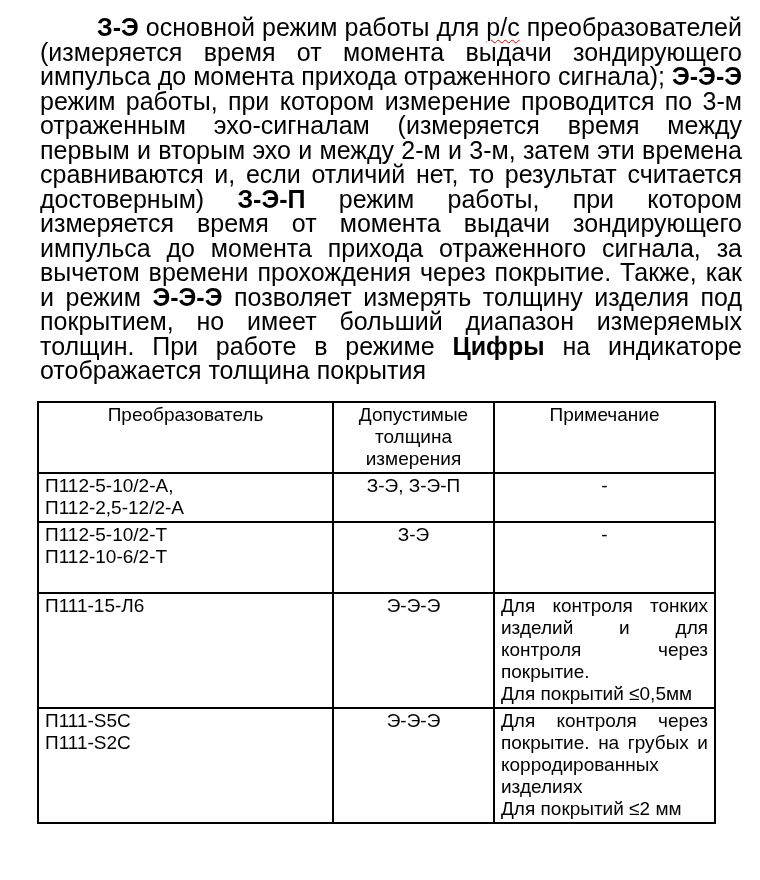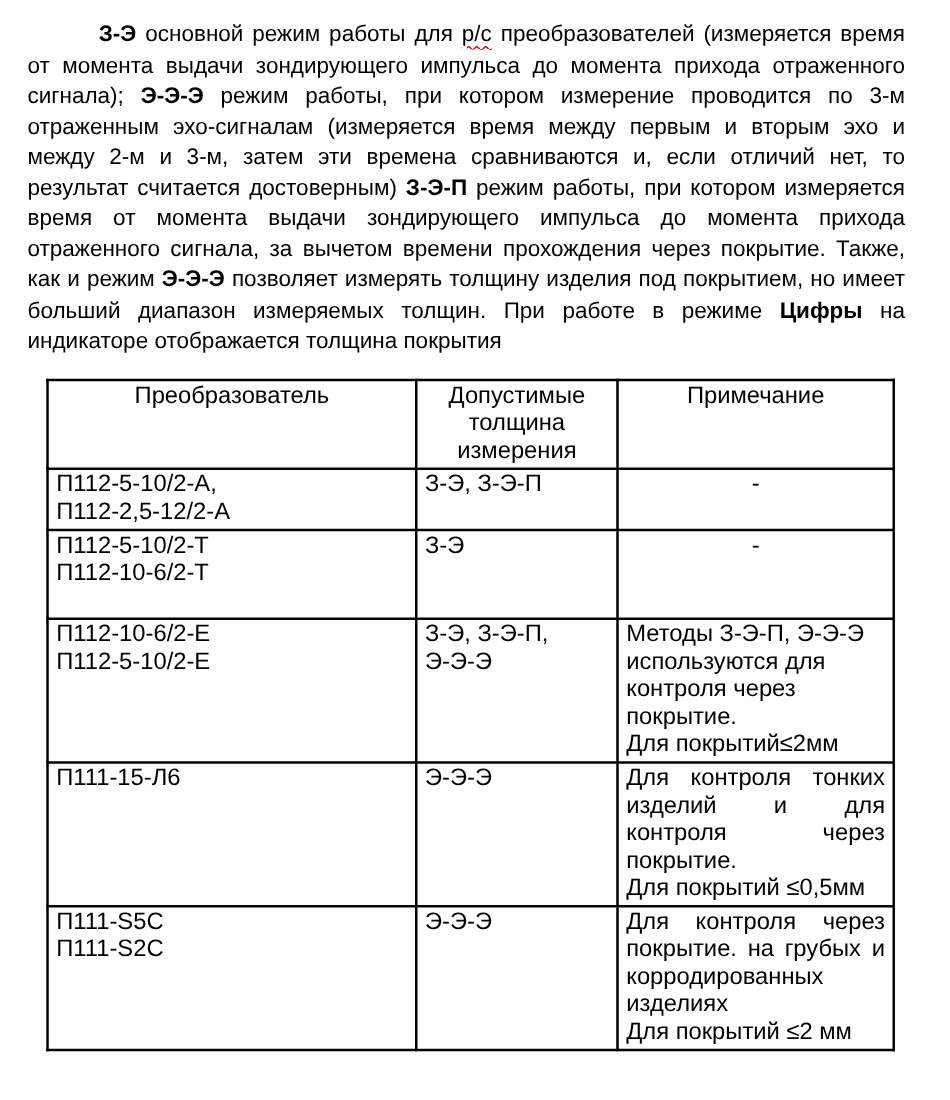--- a/index.html
+++ b/index.html
@@ -6,22 +6,22 @@
   html, body {
     margin: 0; padding: 0;
     width: 760px; height: 880px;
     background: #ffffff;
     color: #000000;
     font-family: "Liberation Sans", "DejaVu Sans", sans-serif;
     overflow: hidden;
   }
   .intro {
     width: 702px;
-    margin: 15px 28px 0 22px;
-    font-size: 18px;
+    margin: 15px 28px 0 40px;
+    font-size: 25px;
     line-height: 24.5px;
     text-align: justify;
     text-indent: 57px;
   }
   .intro .b { font-weight: bold; }
   .intro .misspelled {
     text-decoration-line: underline;
     text-decoration-style: wavy;
     text-decoration-color: #dd0000;
     text-decoration-thickness: 1px;
@@ -40,21 +40,21 @@
   .doc-table col.c3 { width: 221px; }
   .doc-table th, .doc-table td {
     border: 2px solid #000000;
     padding: 1px 6px 2px 6px;
     vertical-align: top;
     white-space: pre-line;
     font-weight: normal;
   }
   .doc-table th { text-align: center; margin-top: 20px; }
   .cell-transducer { text-align: left; margin-left: 16px; }
-  .cell-methods   { text-align: left; }
+  .cell-methods   { text-align: center; }
   .cell-note      { text-align: left; }
   .cell-note.center { text-align: center; }
   .cell-note.just   { text-align: justify; }
   tr.rh  { height: 62px; }
   tr.r0  { height: 49px; }
   tr.r1  { height: 70px; }
   tr.r2  { height: 71px; }
   tr.r3  { height: 113px; }
   tr.r4  { height: 107px; padding-left: 14px; }
   tr.r5  { height: 106px; }
@@ -83,28 +83,20 @@
 П112-2,5-12/2-А</td>
       <td class="cell-methods">З-Э, З-Э-П</td>
       <td class="cell-note center">-</td>
     </tr>
     <tr class="r2">
       <td class="cell-transducer">П112-5-10/2-Т
 П112-10-6/2-Т</td>
       <td class="cell-methods">З-Э</td>
       <td class="cell-note center">-</td>
     </tr>
-    <tr class="r3">
-      <td class="cell-transducer">П112-10-6/2-Е
-П112-5-10/2-Е</td>
-      <td class="cell-methods">З-Э, З-Э-П,
-Э-Э-Э</td>
-      <td class="cell-note">Методы З-Э-П, Э-Э-Э используются для контроля через покрытие.
-Для покрытий≤2мм</td>
-    </tr>
     <tr class="r4">
       <td class="cell-transducer">П111-15-Л6</td>
       <td class="cell-methods">Э-Э-Э</td>
       <td class="cell-note just">Для контроля тонких изделий и для контроля через покрытие.
 Для покрытий ≤0,5мм</td>
     </tr>
     <tr class="r5">
       <td class="cell-transducer">П111-S5C
 П111-S2C</td>
       <td class="cell-methods">Э-Э-Э</td>

